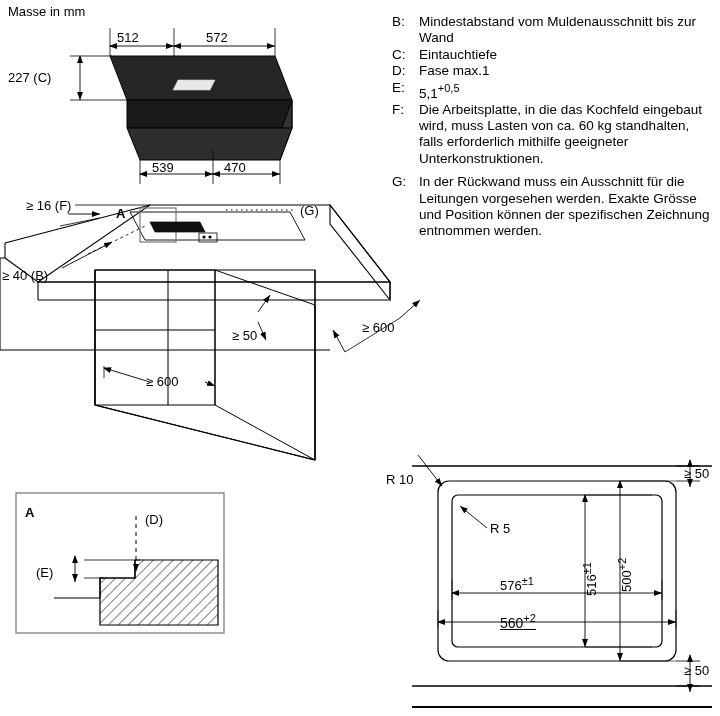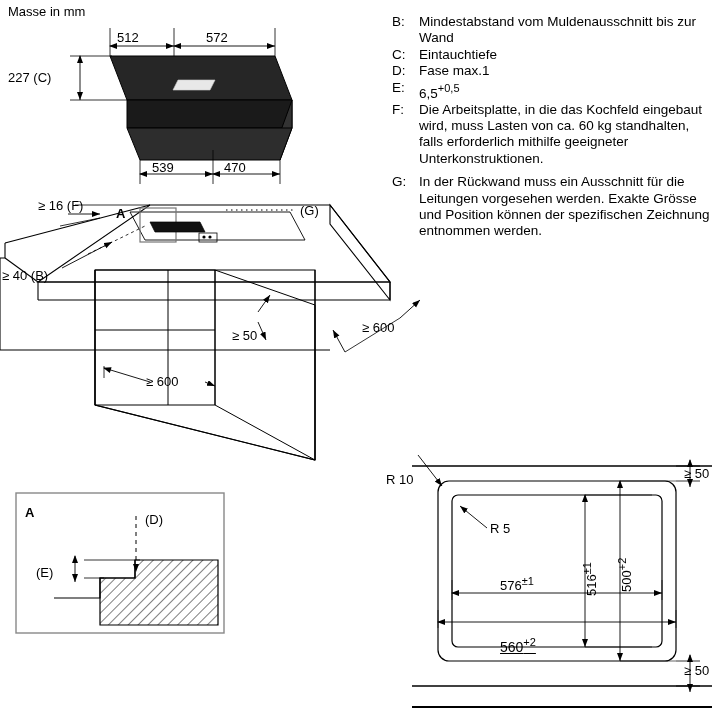--- a/index.html
+++ b/index.html
@@ -88,21 +88,21 @@
     <div class="note-row">
       <div class="note-key">C:</div>
       <div class="note-text">Eintauchtiefe</div>
     </div>
     <div class="note-row">
       <div class="note-key">D:</div>
       <div class="note-text">Fase max.1</div>
     </div>
     <div class="note-row">
       <div class="note-key">E:</div>
-      <div class="note-text"><span>6,5</span><span class="sup">+0,5</span></div>
+      <div class="note-text"><span>5,1</span><span class="sup">+0,5</span></div>
     </div>
     <div class="note-row">
       <div class="note-key">F:</div>
       <div class="note-text">Die Arbeitsplatte, in die das Kochfeld eingebaut wird, muss Lasten von ca. 60 kg standhalten, falls erforderlich mithilfe geeigneter Unterkonstruktionen.</div>
     </div>
     <div class="note-row" style="margin-top:7px;">
       <div class="note-key">G:</div>
       <div class="note-text">In der Rückwand muss ein Ausschnitt für die Leitungen vorgesehen werden. Exakte Grösse und Position können der spezifischen Zeichnung entnommen werden.</div>
     </div>
   </div>
@@ -267,36 +267,36 @@
       <line x1="438" y1="622" x2="676" y2="622" stroke="#000" stroke-width="0.9" marker-start="url(#arrStart)" marker-end="url(#arrEnd)"></line>
     </g>
   </svg>
 
   <div class="dimtxt" style="left:117px; top:30px;">512</div>
   <div class="dimtxt" style="left:206px; top:30px;text-align:center;">572</div>
   <div class="dimtxt" style="left:8px; top:70px;">227 (C)</div>
   <div class="dimtxt" style="left:152px; top:160px;">539</div>
   <div class="dimtxt" style="left:224px; top:160px;">470</div>
 
-  <div class="dimtxt" style="left:38px; top:198px;text-align:center;">≥ 16 (F)</div>
+  <div class="dimtxt" style="left:26px; top:198px;text-align:center;">≥ 16 (F)</div>
   <div class="dimtxt" style="left:116px; top:206px; font-weight:bold;">A</div>
   <div class="dimtxt" style="left:300px; top:203px;">(G)</div>
   <div class="dimtxt" style="left:2px; top:268px;">≥ 40 (B)</div>
   <div class="dimtxt" style="left:232px; top:328px;">≥ 50</div>
   <div class="dimtxt" style="left:362px; top:320px;">≥ 600</div>
   <div class="dimtxt" style="left:146px; top:374px;">≥ 600</div>
 
   <div class="dimtxt" style="left:25px; top:505px; font-weight:bold;">A</div>
   <div class="dimtxt" style="left:145px; top:512px;">(D)</div>
   <div class="dimtxt" style="left:36px; top:565px;">(E)</div>
 
   <div class="dimtxt" style="left:386px; top:472px;">R 10</div>
   <div class="dimtxt" style="left:490px; top:521px;">R 5</div>
   <div class="dimtxt" style="left:684px; top:466px;">≥ 50</div>
   <div class="dimtxt" style="left:684px; top:663px;">≥ 50</div>
 
   <div class="dimtxt rot90" style="left:616px; top:592px;"><span>500</span><span class="sup">+2</span></div>
   <div class="dimtxt rot90" style="left:581px; top:596px;"><span>516</span><span class="sup">±1</span></div>
 
   <div class="dimtxt" style="left:500px; top:575px;"><span>576</span><span class="sup">±1</span></div>
-  <div class="dimtxt" style="left:500px; top:636px; font-size:14px;text-decoration:underline;"><span>560</span><span class="sup">+2</span></div>
+  <div class="dimtxt" style="left:500px; top:612px; font-size:14px;text-decoration:underline;"><span>560</span><span class="sup">+2</span></div>
 
 </div>
 
 </body></html>

